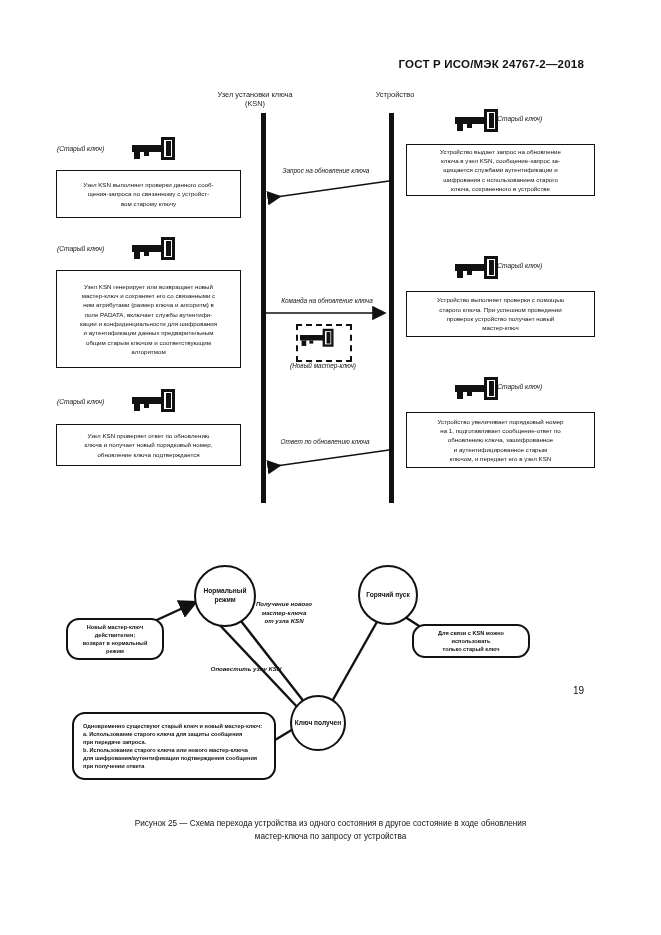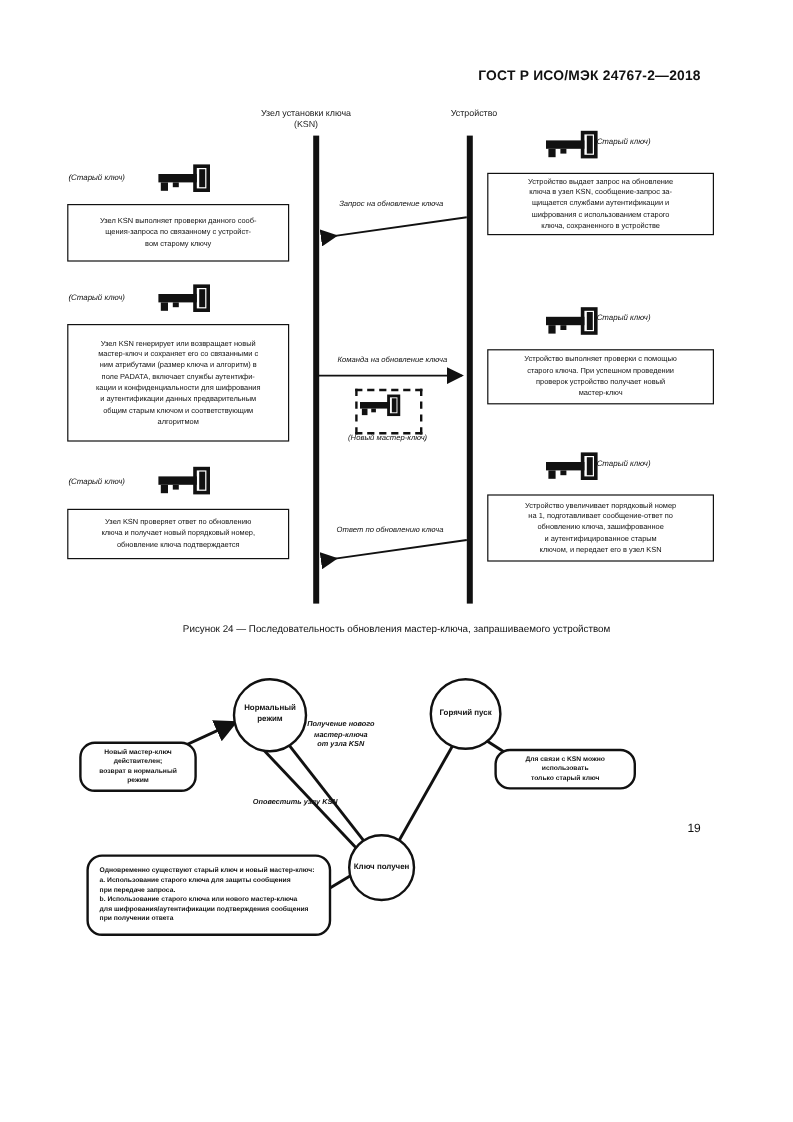--- a/index.html
+++ b/index.html
@@ -221,21 +221,20 @@
     <div class="key" style="left:300px;top:240px;transform:scale(.78);transform-origin:0 0;">
       <div class="shaft"></div>
         <div class="tooth1"></div>
         <div class="tooth2"></div>
       <div class="bow"></div>
         <div class="bowin"></div>
     </div>
     <div class="arrlbl" style="left:262px;top:274px;width:122px;">(Новый мастер-ключ)</div>
   </div>
 
-  <div class="caption" style="top:519px;">Рисунок 24 — Последовательность обновления мастер-ключа, запрашиваемого устройством</div>
 
   <div class="fig25">
 
     <svg class="arrow-svg" width="661" height="270">
       <defs>
         <marker id="sa" markerWidth="8" markerHeight="8" refX="7" refY="4" orient="auto">
           <path d="M0,0 L0,8 L8,4 z" fill="#111"></path>
         </marker>
       </defs>
 
@@ -281,15 +280,17 @@
 для шифрования/аутентификации подтверждения сообщения
 при получении ответа</span>
     </div>
 
     <div class="edgelbl" style="left: 228px; top: 55px; width: 112px; white-space: pre-line;">Получение нового
 мастер-ключа
 от узла KSN</div>
     <div class="edgelbl" style="left:188px;top:120px;width:116px;font-style:italic;">Оповестить узлу KSN</div>
   </div>
 
+  <div class="caption" style="top: 818px; white-space: pre-line;" style2="white-space:pre-line;">Рисунок 25 — Схема перехода устройства из одного состояния в другое состояние в ходе обновления
+мастер-ключа по запросу от устройства</div>
 
   <div class="pagenum">19</div>
 </div>
 
 </body></html>

